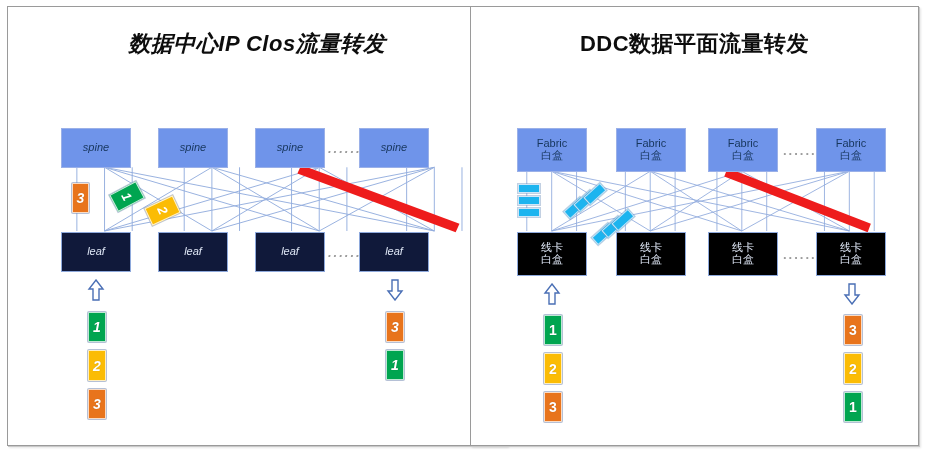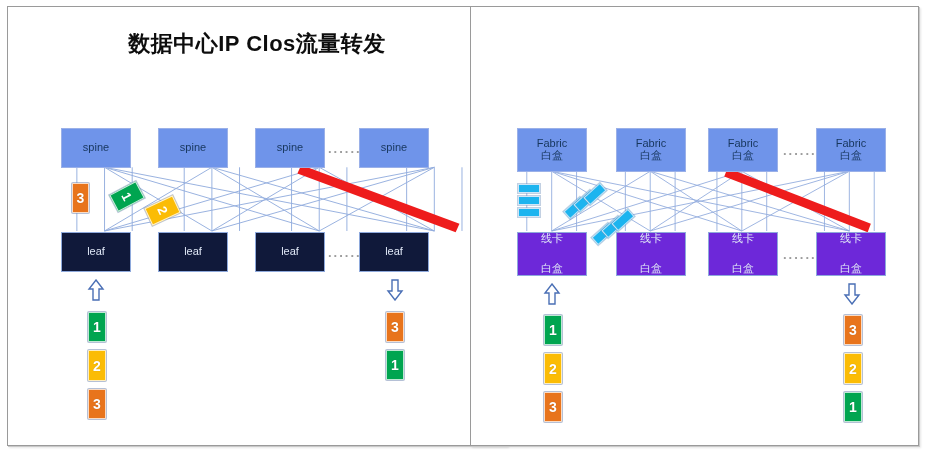--- a/index.html
+++ b/index.html
@@ -10,21 +10,21 @@
   }
   #stage{position:absolute;left:0;top:0;width:926px;height:457px;background:#fff;}
 
   .panel{
     position:absolute;top:6px;height:440px;
     background:#ffffff;
     border:1px solid #9a9a9a;
     box-shadow:1px 1px 0 0 #c9c9c9, 2px 2px 2px 0 rgba(0,0,0,.10);
     box-sizing:border-box;
   }
-  #panel-left{left:7px;width:500px;}
+  #panel-left{left:7px;width:500px;font-style:italic;}
   #panel-right{left:470px;width:449px;}
 
   .panel-title{
     position:absolute;left:0;right:0;top:22px;
     text-align:center;
     font-size:22px;font-weight:bold;color:#0d0d0d;
     letter-spacing:.5px;
     white-space:nowrap;
   }
 
@@ -42,22 +42,22 @@
   }
   .node-fabric{
     background:#6f94ea;border:1px solid #9ab0e8;
     color:#17365d;font-size:11px;
   }
   .node-leaf{
     background:#10193a;border:1px solid #8ea9dc;
     color:#dfe7f6;font-size:11px;
   }
   .node-linecard{
-    background:#6d28d9;border:1px solid #8ea9dc;
-    color:#dfe7f6;font-size:11px;justify-content:space-between;
+    background:#000000;border:1px solid #8ea9dc;
+    color:#dfe7f6;font-size:11px;
   }
   .ellipsis{
     position:absolute;color:#9c9c9c;font-size:13px;letter-spacing:2px;
     font-weight:bold;white-space:nowrap;
   }
 
   .pkt{
     position:absolute;box-sizing:border-box;
     display:flex;align-items:center;justify-content:center;
     color:#ffffff;font-weight:bold;font-size:14px;
@@ -193,20 +193,21 @@
       <div class="pkt pkt-orange" style="left:370px;top:305px;width:18px;height:30px;">
         <span>3</span>
       </div>
       <div class="pkt pkt-green" style="left:370px;top:343px;width:18px;height:30px;">
         <span>1</span>
       </div>
     </div>
   </div>
 
   <div class="panel" id="panel-right">
+    <div class="panel-title">DDC数据平面流量转发</div>
 
     <div class="canvas">
       <svg class="links" viewBox="0 0 449 440" preserveAspectRatio="none">
         <g stroke="#8ea9dc" stroke-width="0.9" fill="none" opacity="0.95">
           <line x1="73" y1="165" x2="73" y2="225"></line>
           <line x1="73" y1="165" x2="172" y2="225"></line>
           <line x1="73" y1="165" x2="264" y2="225"></line>
           <line x1="73" y1="165" x2="372" y2="225"></line>
 
           <line x1="172" y1="165" x2="73" y2="225"></line>

